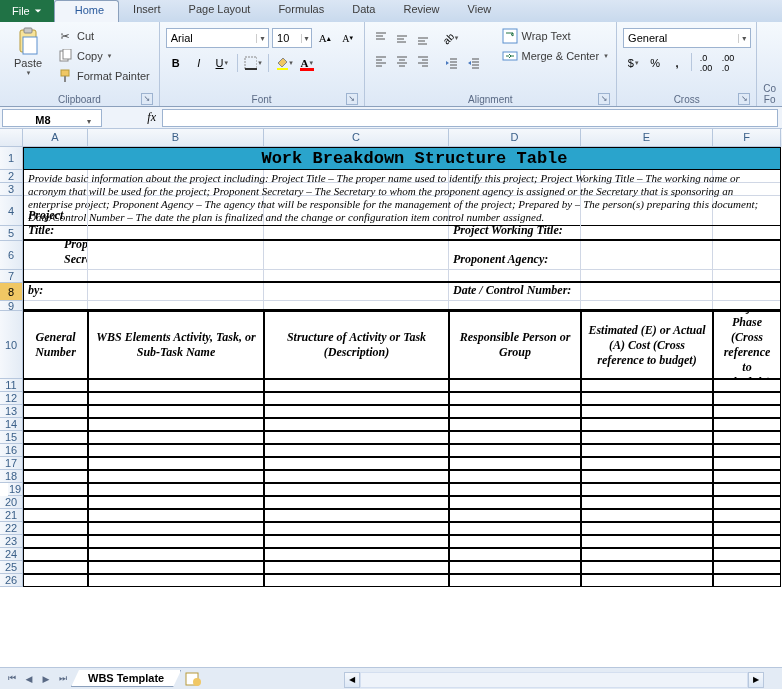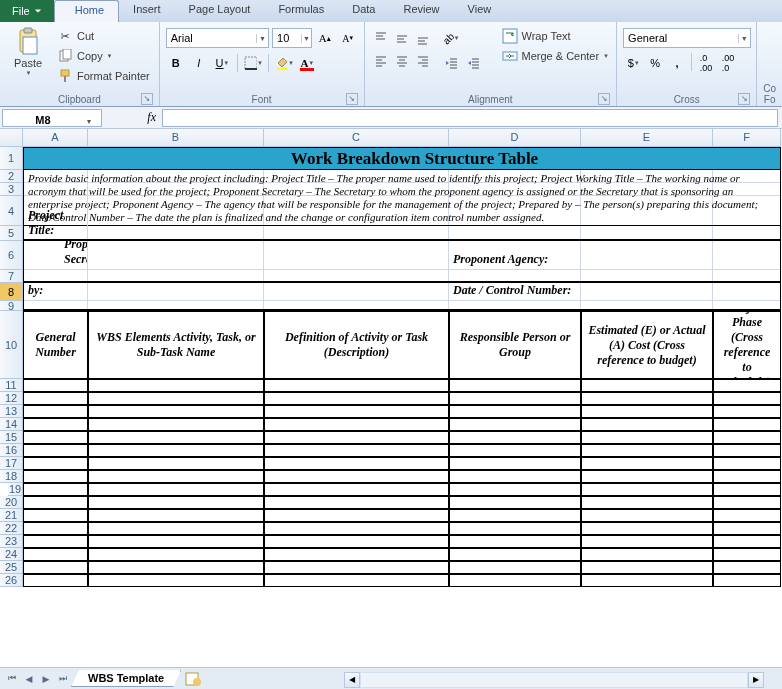--- a/index.html
+++ b/index.html
@@ -50,21 +50,21 @@
 .col-headers { display:flex; height:18px; background:linear-gradient(#f5f8fc,#e3ebf5); }
 .corner { width:23px; border-right:1px solid #b7c7dd; border-bottom:1px solid #b7c7dd; background:linear-gradient(#f5f8fc,#e3ebf5); }
 .ch { border-right:1px solid #b7c7dd; border-bottom:1px solid #b7c7dd; text-align:center; font-size:11px; color:#3b6089; line-height:17px; }
 .grid { display:flex; }
 .row-headers { width:23px; }
 .rh { border-right:1px solid #b7c7dd; border-bottom:1px solid #b7c7dd; text-align:center; font-size:11px; color:#3b6089; background:linear-gradient(90deg,#f5f8fc,#e3ebf5); }
 .rh.sel { background:#f0c764; color:#000; }
 .cells { position:relative; }
 .cell { position:absolute; border-right:1px solid #d0d7e5; border-bottom:1px solid #d0d7e5; font-size:11px; overflow:hidden; }
 
-.wbs-title { background:#2aa4cc; text-align:center; font-family:Liberation Serif, serif; font-weight:bold; font-size:17px; color:#000; border:1px solid #000; line-height:22px;padding-left:25px; }
+.wbs-title { background:#2aa4cc; text-align:center; font-family:Liberation Mono, monospace; font-weight:bold; font-size:17px; color:#000; border:1px solid #000; line-height:22px;padding-left:25px; }
 .instr { font-family:"Times New Roman",serif; font-style:italic; font-size:11px; padding:2px 4px; border:1px solid #000; border-top:none; line-height:13px; }
 .lbl-cell { font-family:"Times New Roman",serif; font-weight:bold; font-style:italic; font-size:12px; padding:2px 4px; display:flex; align-items:flex-end; }
 .hdr-cell { font-family:"Times New Roman",serif; font-weight:bold; font-style:italic; font-size:12px; text-align:center; padding:2px 4px; display:flex; align-items:center; justify-content:center; border:1px solid #000; }
 
 
 .sheet-tabs { position:absolute; bottom:0; left:0; right:0; height:22px; background:#e3ebf5; display:flex; align-items:center; border-top:1px solid #b7c7dd; }
 .st-nav { display:flex; gap:1px; padding:0 4px; }
 .st-nav div { width:16px; height:16px; display:flex; align-items:center; justify-content:center; color:#5a6a85; font-size:9px; }
 .st-tab { background:#fff; border:1px solid #8ba0bc; border-top:none; padding:2px 12px; font-size:11px; font-weight:bold; display:flex; align-items:center; gap:6px; clip-path:polygon(8px 0,100% 0,calc(100% - 8px) 100%,0 100%); margin-left:-4px; padding-left:16px; padding-right:16px; }
 .st-add { width:24px; display:flex; align-items:center; justify-content:center; }
@@ -529,30 +529,31 @@
         <div class="cell " style="left: 690px; top: 414px; width: 68px; height: 13px;"></div>
         <div class="cell " style="left: 0px; top: 427px; width: 65px; height: 13px;"></div>
         <div class="cell " style="left: 65px; top: 427px; width: 176px; height: 13px;"></div>
         <div class="cell " style="left: 241px; top: 427px; width: 185px; height: 13px;"></div>
         <div class="cell " style="left: 426px; top: 427px; width: 132px; height: 13px;"></div>
         <div class="cell " style="left: 558px; top: 427px; width: 132px; height: 13px;"></div>
         <div class="cell " style="left: 690px; top: 427px; width: 68px; height: 13px;"></div>
         <div class="cell wbs-title" style="left: 0px; top: 0px; width: 758px; height: 23px;">Work Breakdown Structure Table</div>
         <div class="cell instr" style="left: 0px; top: 23px; width: 758px; height: 56px;">Provide basic information about the project including: Project Title – The proper name used to identify this project; Project Working Title – The working name or acronym that will be used for the project; Proponent Secretary – The Secretary to whom the proponent agency is assigned or the Secretary that is sponsoring an enterprise project; Proponent Agency – The agency that will be responsible for the management of the project; Prepared by – The person(s) preparing this document; Date/Control Number – The date the plan is finalized and the change or configuration item control number assigned.</div>
         <div class="cell lbl-cell" style="left: 0px; top: 49px; width: 65px; height: 45px; border-left: 1px solid rgb(0, 0, 0);">Project Title:</div>
+        <div class="cell lbl-cell" style="left: 426px; top: 49px; width: 132px; height: 45px;">Project Working Title:</div>
         <div class="cell " style="left: 0px; top: 79px; width: 758px; height: 15px; border-bottom: 2px solid rgb(0, 0, 0); border-left: 1px solid rgb(0, 0, 0); border-right: 1px solid rgb(0, 0, 0);"></div>
         <div class="cell lbl-cell" style="left: 0px; top: 94px; width: 65px; height: 29px; border-left: 1px solid rgb(0, 0, 0); padding-left: 40px;">Proponent Secretary:</div>
         <div class="cell lbl-cell" style="left: 426px; top: 94px; width: 132px; height: 29px;">Proponent Agency:</div>
         <div class="cell " style="left: 0px; top: 94px; width: 758px; height: 42px; border-bottom: 2px solid rgb(0, 0, 0); border-left: 1px solid rgb(0, 0, 0); border-right: 1px solid rgb(0, 0, 0); background: transparent; pointer-events: none;"></div>
         <div class="cell lbl-cell" style="left: 0px; top: 136px; width: 65px; height: 18px; border-left: 1px solid rgb(0, 0, 0);">Prepared by:</div>
         <div class="cell lbl-cell" style="left: 426px; top: 136px; width: 132px; height: 18px;">Date / Control Number:</div>
         <div class="cell " style="left: 0px; top: 136px; width: 758px; height: 28px; border-bottom: 2px solid rgb(0, 0, 0); border-left: 1px solid rgb(0, 0, 0); border-right: 1px solid rgb(0, 0, 0); background: transparent; pointer-events: none;"></div>
         <div class="cell hdr-cell" style="left: 0px; top: 164px; width: 65px; height: 68px;">General Number</div>
         <div class="cell hdr-cell" style="left: 65px; top: 164px; width: 176px; height: 68px;">WBS Elements Activity, Task, or Sub-Task Name</div>
-        <div class="cell hdr-cell" style="left: 241px; top: 164px; width: 185px; height: 68px;">Definition of Activity or Task (Description)</div>
+        <div class="cell hdr-cell" style="left: 241px; top: 164px; width: 185px; height: 68px;">Structure of Activity or Task (Description)</div>
         <div class="cell hdr-cell" style="left: 426px; top: 164px; width: 132px; height: 68px;">Responsible Person or Group</div>
         <div class="cell hdr-cell" style="left: 558px; top: 164px; width: 132px; height: 68px;">Estimated (E) or Actual (A) Cost (Cross reference to budget)</div>
         <div class="cell hdr-cell" style="left: 690px; top: 164px; width: 68px; height: 68px;">Project Phase (Cross reference to schedule)</div>
         <div class="cell " style="left: 0px; top: 232px; width: 65px; height: 13px; border: 1px solid rgb(0, 0, 0);"></div>
         <div class="cell " style="left: 65px; top: 232px; width: 176px; height: 13px; border: 1px solid rgb(0, 0, 0);"></div>
         <div class="cell " style="left: 241px; top: 232px; width: 185px; height: 13px; border: 1px solid rgb(0, 0, 0);"></div>
         <div class="cell " style="left: 426px; top: 232px; width: 132px; height: 13px; border: 1px solid rgb(0, 0, 0);"></div>
         <div class="cell " style="left: 558px; top: 232px; width: 132px; height: 13px; border: 1px solid rgb(0, 0, 0);"></div>
         <div class="cell " style="left: 690px; top: 232px; width: 68px; height: 13px; border: 1px solid rgb(0, 0, 0);"></div>
         <div class="cell " style="left: 0px; top: 245px; width: 65px; height: 13px; border: 1px solid rgb(0, 0, 0);"></div>

